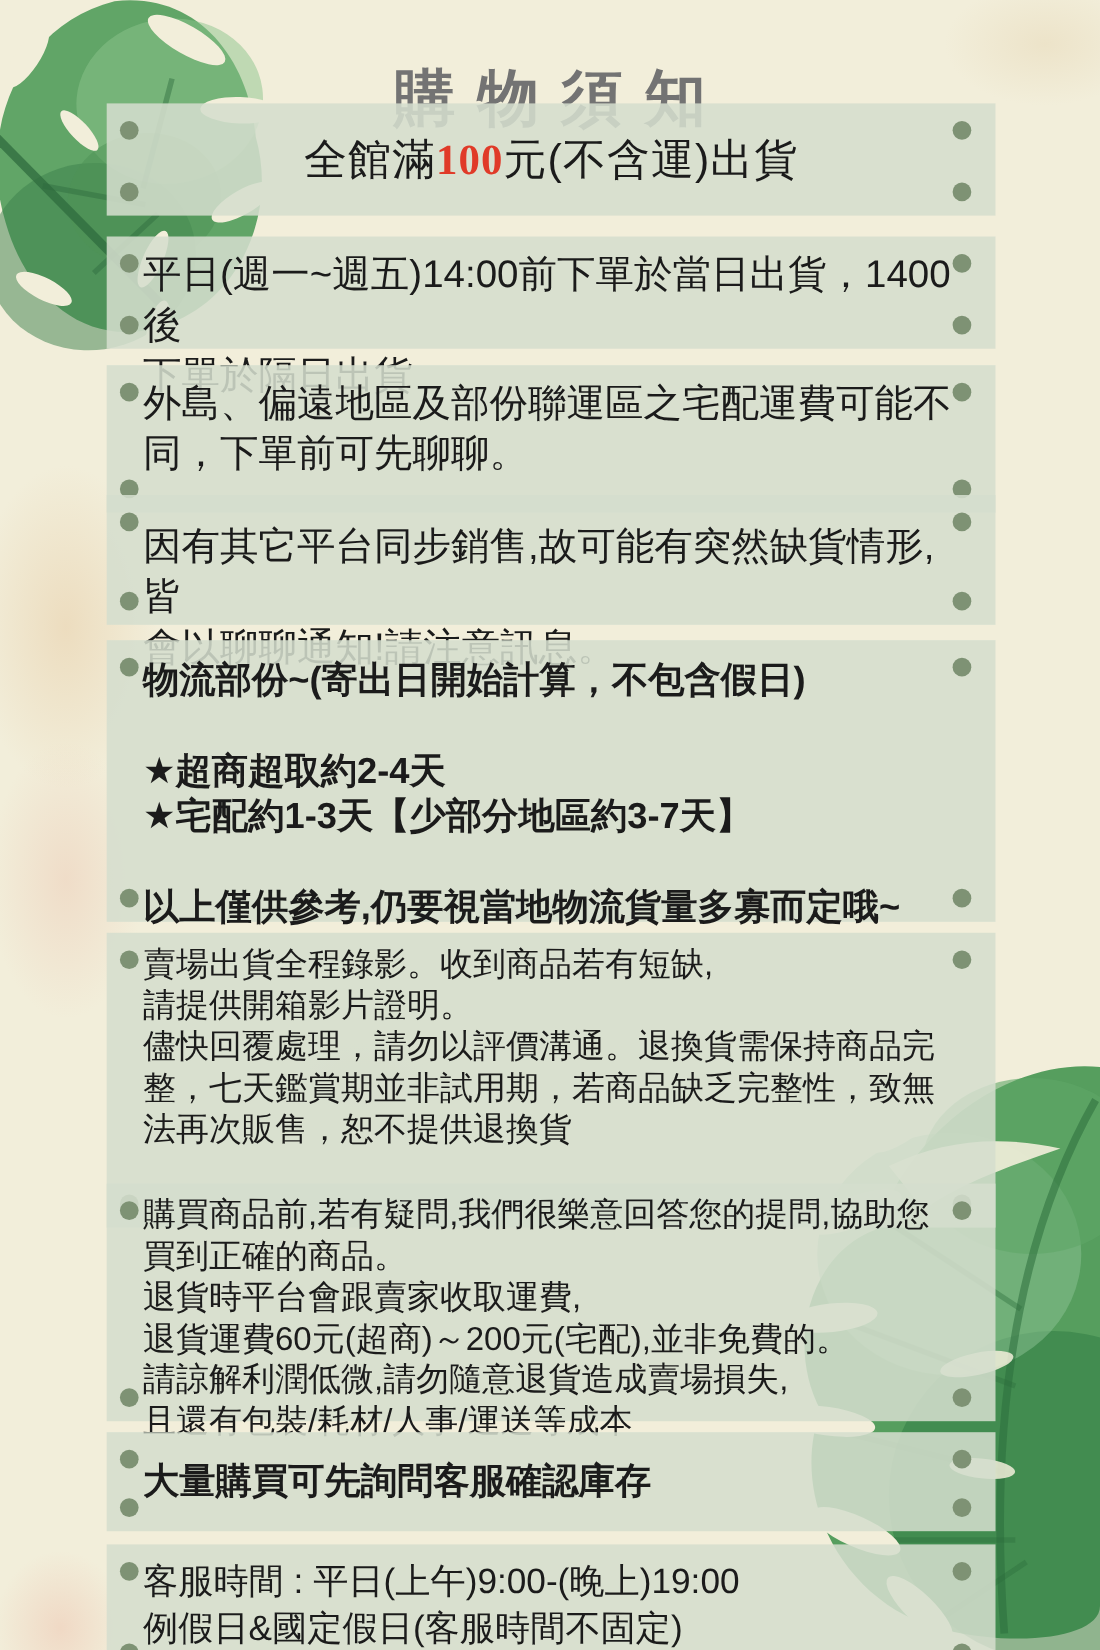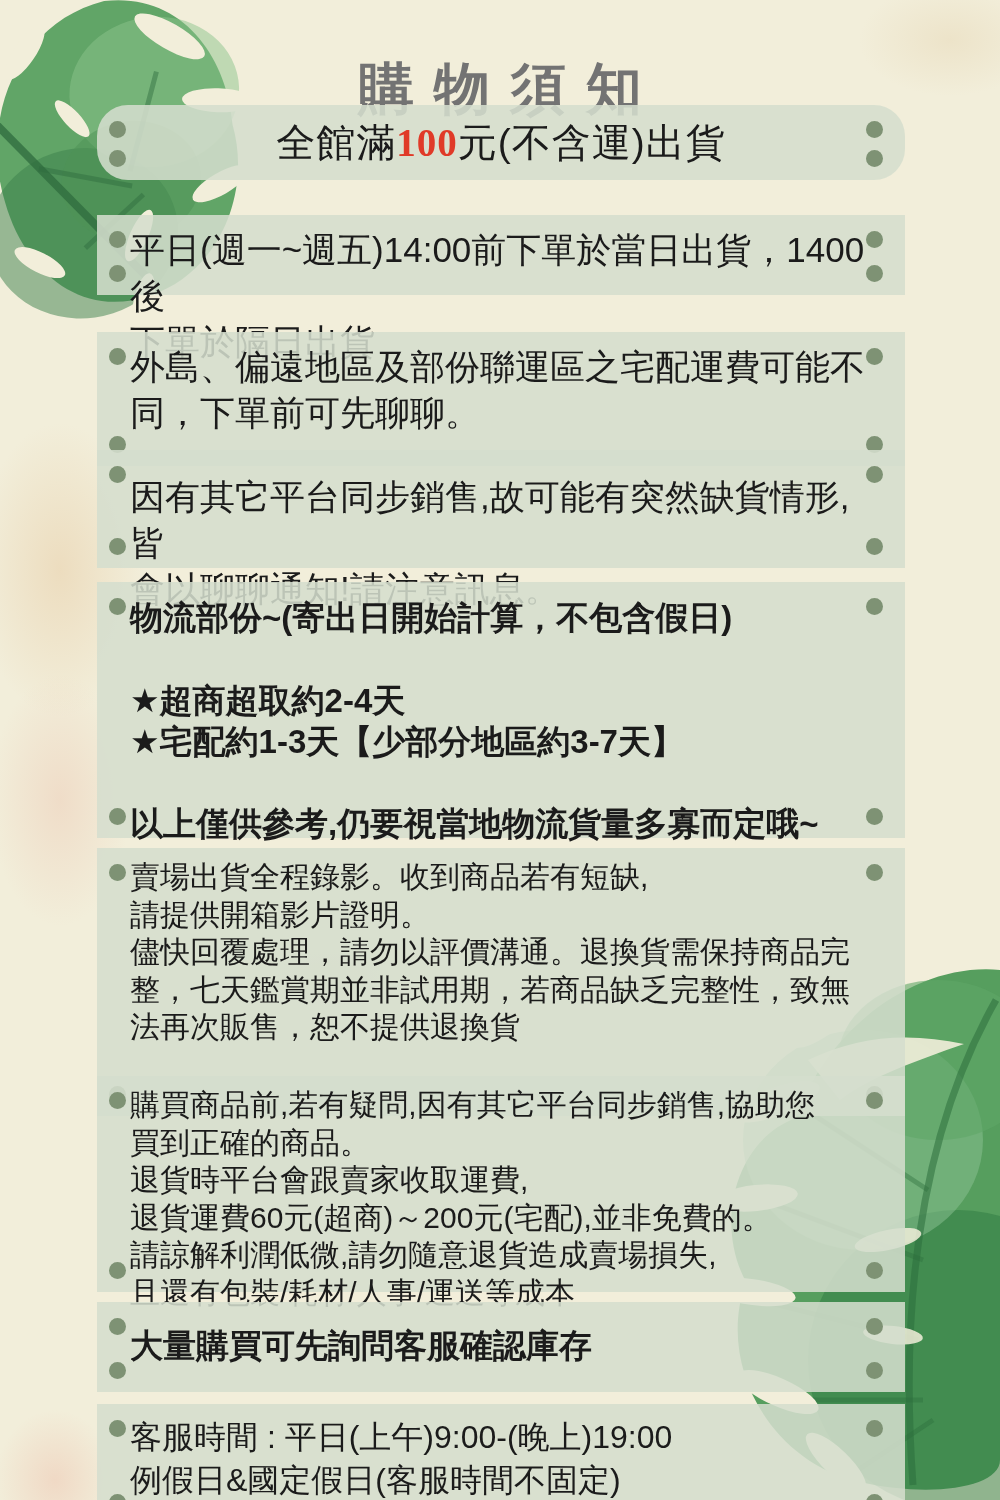--- a/index.html
+++ b/index.html
@@ -48,22 +48,22 @@
   .fs33 .txt{font-size:33px;line-height:1.22;font-weight:bold;}
   .fs32 .txt{font-size:32px;line-height:1.33;}
   .fs30a .txt{font-size:30px;line-height:1.155;}
   .fs30b .txt{font-size:30px;line-height:1.13;}
   .pt24 .txt{padding-top:24px;}
   .pt16 .txt{padding-top:16px;}
   .center-v{display:flex;align-items:center;}
   .center-v .txt{padding-top:0;}
 
   
-  #box1{top:105px;height:75px;border-radius:31px;}
-  #box2{top:215px;height:80px;}
+  #box1{top:94px;height:102px;}
+  #box2{top:215px;height:102px;}
   #box3{top:332px;height:134px;}
   #box4{top:450px;height:118px;}
   #box5{top:582px;height:256px;}
   #box6{top:848px;height:268px;}
   #box7{top:1076px;height:216px;}
   #box8{top:1302px;height:90px;}
   #box9{top:1404px;height:120px;}
 </style>
 </head>
 <body>
@@ -186,21 +186,21 @@
         <div class="ln">法再次販售，恕不提供退換貨</div>
       </div>
   </section>
 
   <section class="box fs30b" id="box7">
     <span class="dot tl"></span>
     <span class="dot bl"></span>
     <span class="dot tr"></span>
     <span class="dot br"></span>
     <div class="txt">
-        <div class="ln">購買商品前,若有疑問,因有其它平台同步銷售,協助您</div>
+        <div class="ln">購買商品前,若有疑問,我們很樂意回答您的提問,協助您</div>
         <div class="ln">買到正確的商品。</div>
         <div class="ln">退貨時平台會跟賣家收取運費,</div>
         <div class="ln">退貨運費60元(超商)～200元(宅配),並非免費的。</div>
         <div class="ln">請諒解利潤低微,請勿隨意退貨造成賣場損失,</div>
         <div class="ln">且還有包裝/耗材/人事/運送等成本</div>
       </div>
   </section>
 
   <section class="box fs33 center-v" id="box8">
     <span class="dot tl"></span>

